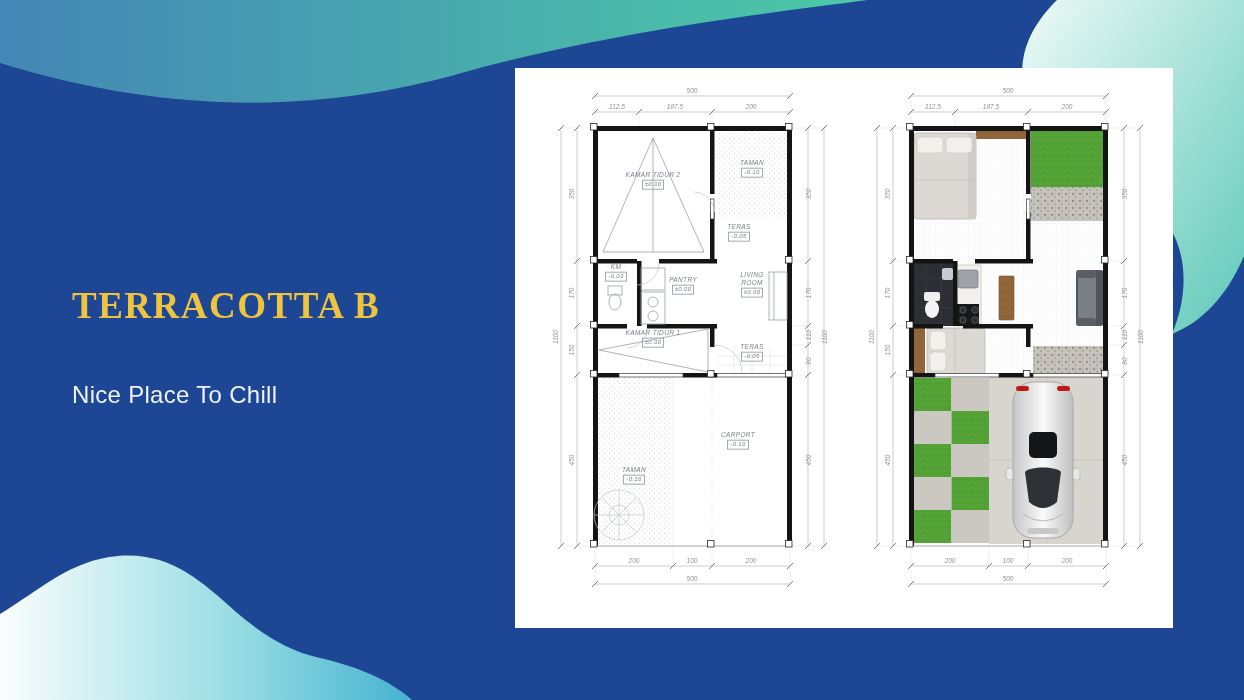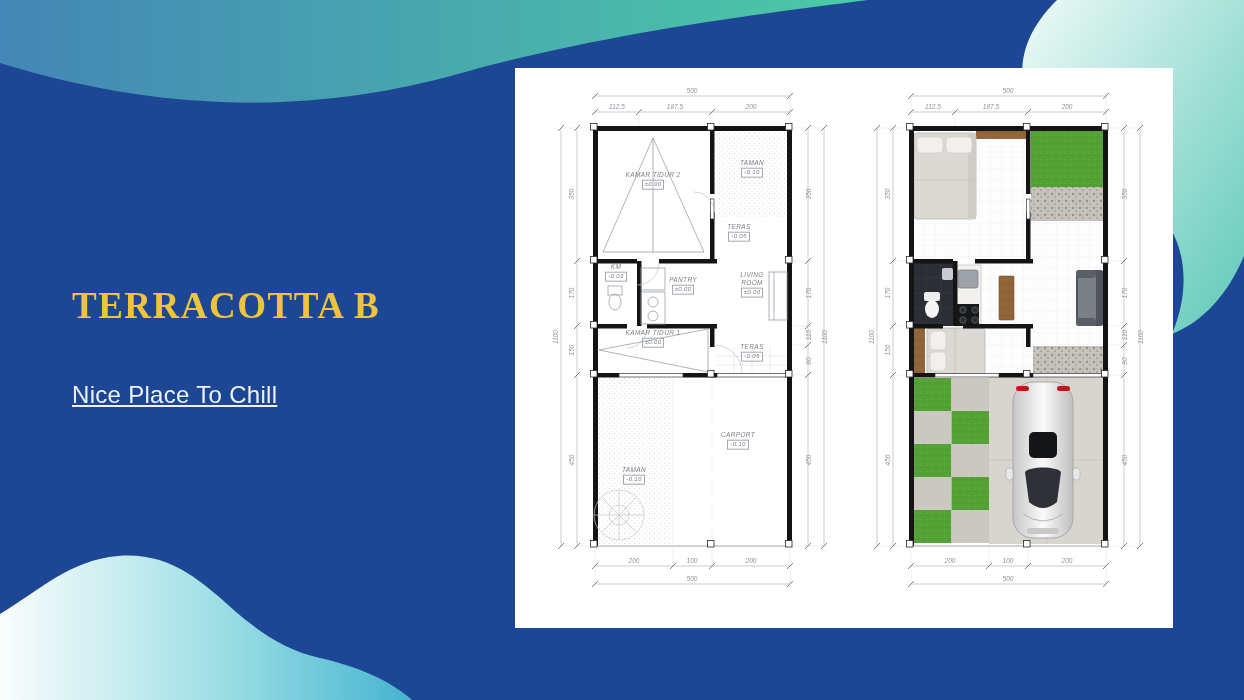--- a/index.html
+++ b/index.html
@@ -1,21 +1,21 @@
 <!DOCTYPE html>
 <html><head>
 <meta charset="utf-8">
 <style>
   html,body{margin:0;padding:0;}
   body{width:1244px;height:700px;position:relative;overflow:hidden;
        background:#1d4695;font-family:"Liberation Sans",sans-serif;}
   .bg-svg{position:absolute;left:0;top:0;width:1244px;height:700px;}
   .title{position:absolute;left:72px;top:284px;font-family:"Liberation Serif",serif;
          font-weight:700;font-size:37px;letter-spacing:1.5px;color:#eec33d;text-align:center;}
-  .subtitle{position:absolute;left:72px;top:381px;font-size:24px;color:#eef2f8;letter-spacing:.3px;text-decoration:underline;}
+  .subtitle{position:absolute;left:72px;top:381px;font-size:24px;color:#eef2f8;letter-spacing:.3px;}
   .panel{position:absolute;left:515px;top:68px;width:658px;height:560px;background:#ffffff;}
   .plan{position:absolute;top:12px;width:322px;height:535px;}
   .plan-left{left:16px;}
   .plan-right{left:332px;}
   .plansvg{position:absolute;left:0;top:0;}
   .rlabel{position:absolute;transform:translate(-50%,-50%);text-align:center;width:62px;
           font-size:6.5px;line-height:1.25;color:#7b8089;letter-spacing:.35px;font-style:italic;}
   .relev{display:inline-block;border:1px solid #a3a8b0;padding:0 2px;font-size:6px;margin-top:1px;}
   .dim{font-size:6.5px;fill:#8d939c;font-style:italic;text-anchor:middle;
        font-family:"Liberation Sans",sans-serif;}

